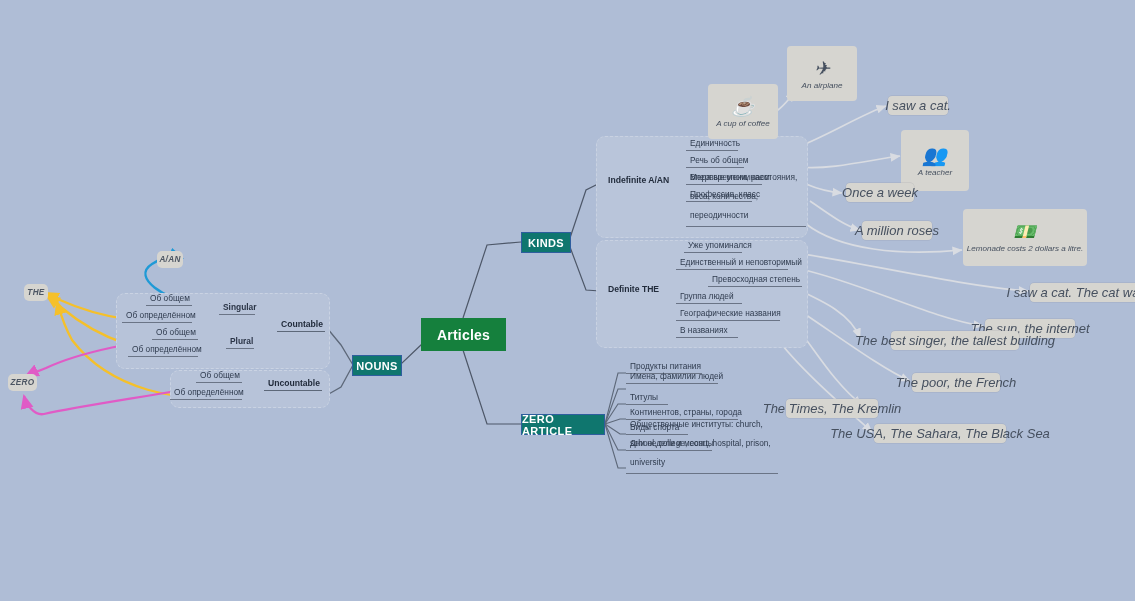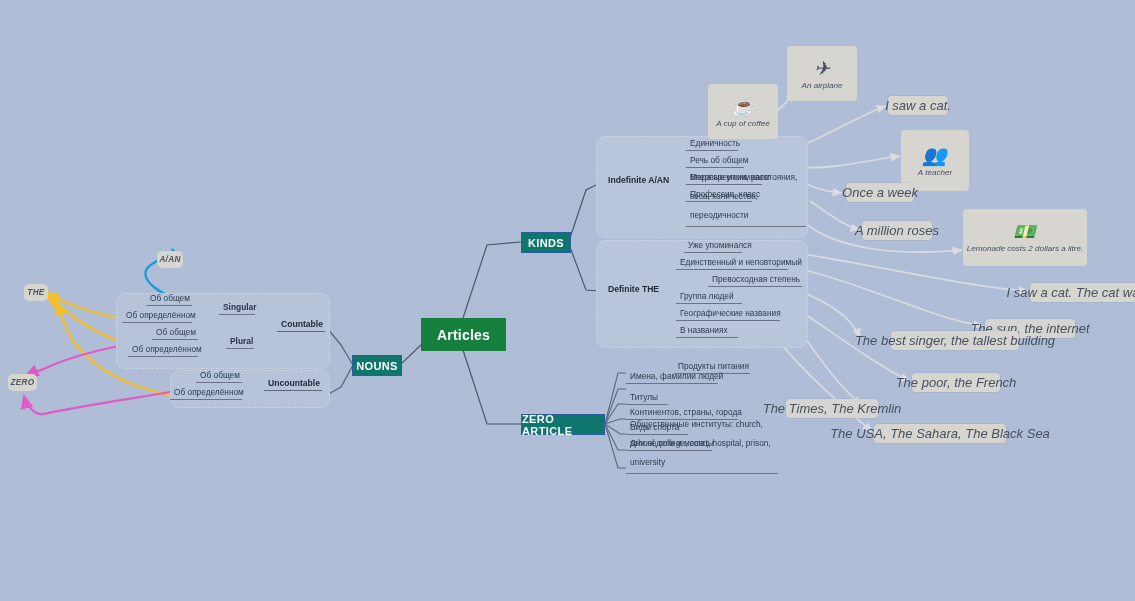--- a/index.html
+++ b/index.html
@@ -203,21 +203,21 @@
 
   <div class="node leaf bold" style="left:604px;top:283px;width:58px;height:13px;border-bottom:none;">Definite THE</div>
 
   <div class="node leaf" style="left:684px;top:241px;width:58px;height:12px;">Уже упоминался</div>
   <div class="node leaf" style="left:676px;top:258px;width:112px;height:12px;">Единственный и неповторимый</div>
   <div class="node leaf" style="left:708px;top:275px;width:94px;height:12px;">Превосходная степень</div>
   <div class="node leaf" style="left:676px;top:292px;width:66px;height:12px;">Группа людей</div>
   <div class="node leaf" style="left:676px;top:309px;width:104px;height:12px;">Географические названия</div>
   <div class="node leaf" style="left:676px;top:326px;width:62px;height:12px;">В названиях</div>
 
-  <div class="node leaf" style="left:626px;top:362px;width:76px;height:12px;margin-left:48px;">Продукты питания</div>
+  <div class="node leaf" style="left:626px;top:362px;width:76px;height:12px;">Продукты питания</div>
   <div class="node leaf" style="left:626px;top:372px;width:92px;height:12px;">Имена, фамилии людей</div>
   <div class="node leaf" style="left:626px;top:393px;width:42px;height:12px;">Титулы</div>
   <div class="node leaf" style="left:626px;top:408px;width:112px;height:12px;">Континентов, страны, города</div>
   <div class="node leaf" style="left:626px;top:423px;width:62px;height:12px;">Виды спорта</div>
   <div class="node leaf" style="left:626px;top:439px;width:86px;height:12px;">Дни недели и месяцы</div>
   <div class="node leaf two" style="left:626px;top:452px;width:152px;height:22px;">Общественные институты: church, school, college, court, hospital, prison, university</div>
 
   <div class="node leaf bold" style="left:277px;top:320px;width:48px;height:12px;">Countable</div>
   <div class="node leaf mid" style="left:219px;top:303px;width:36px;height:12px;">Singular</div>
   <div class="node leaf mid" style="left:226px;top:337px;width:28px;height:12px;">Plural</div>

